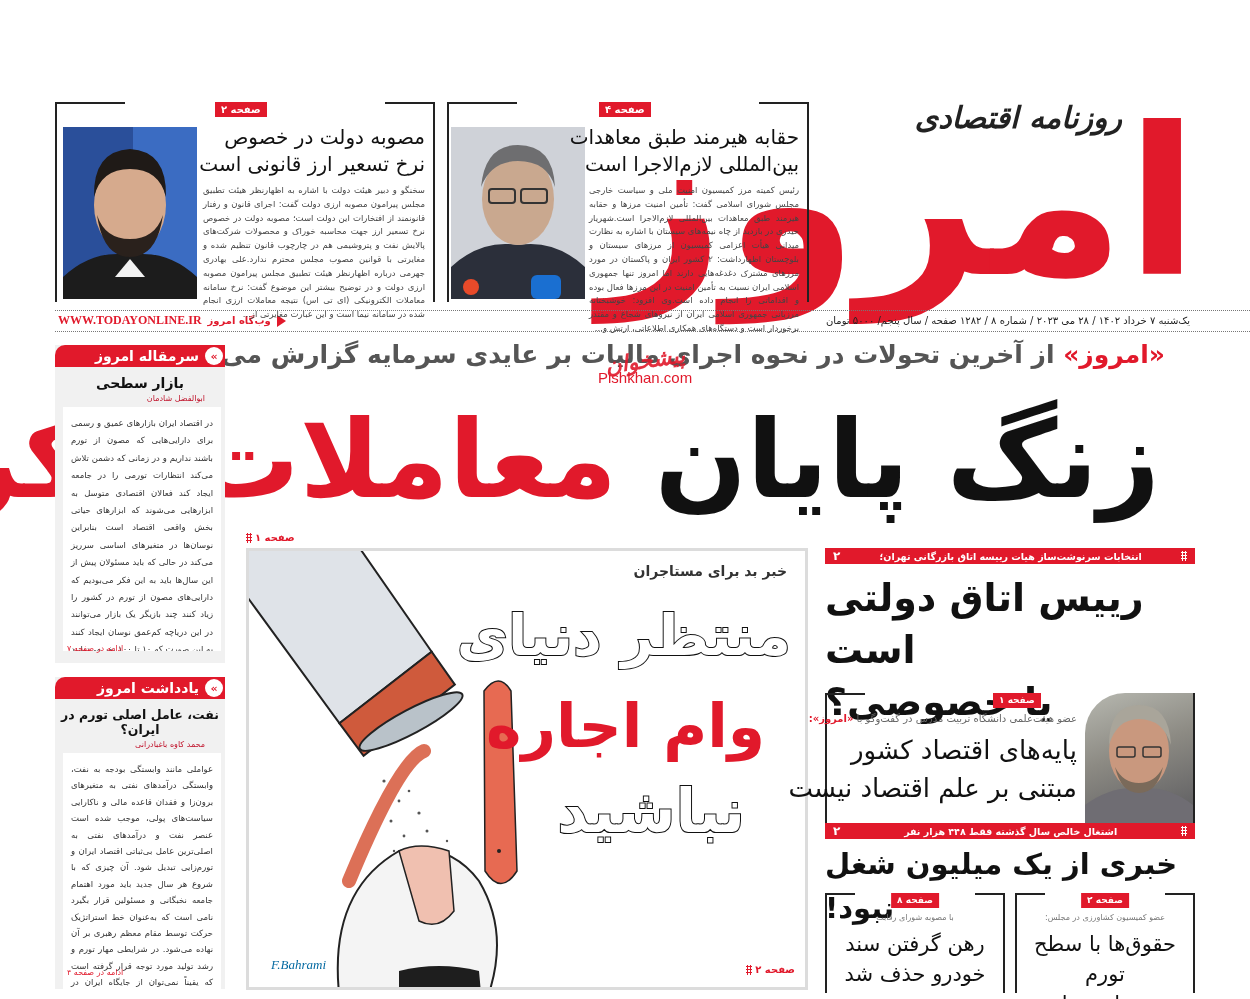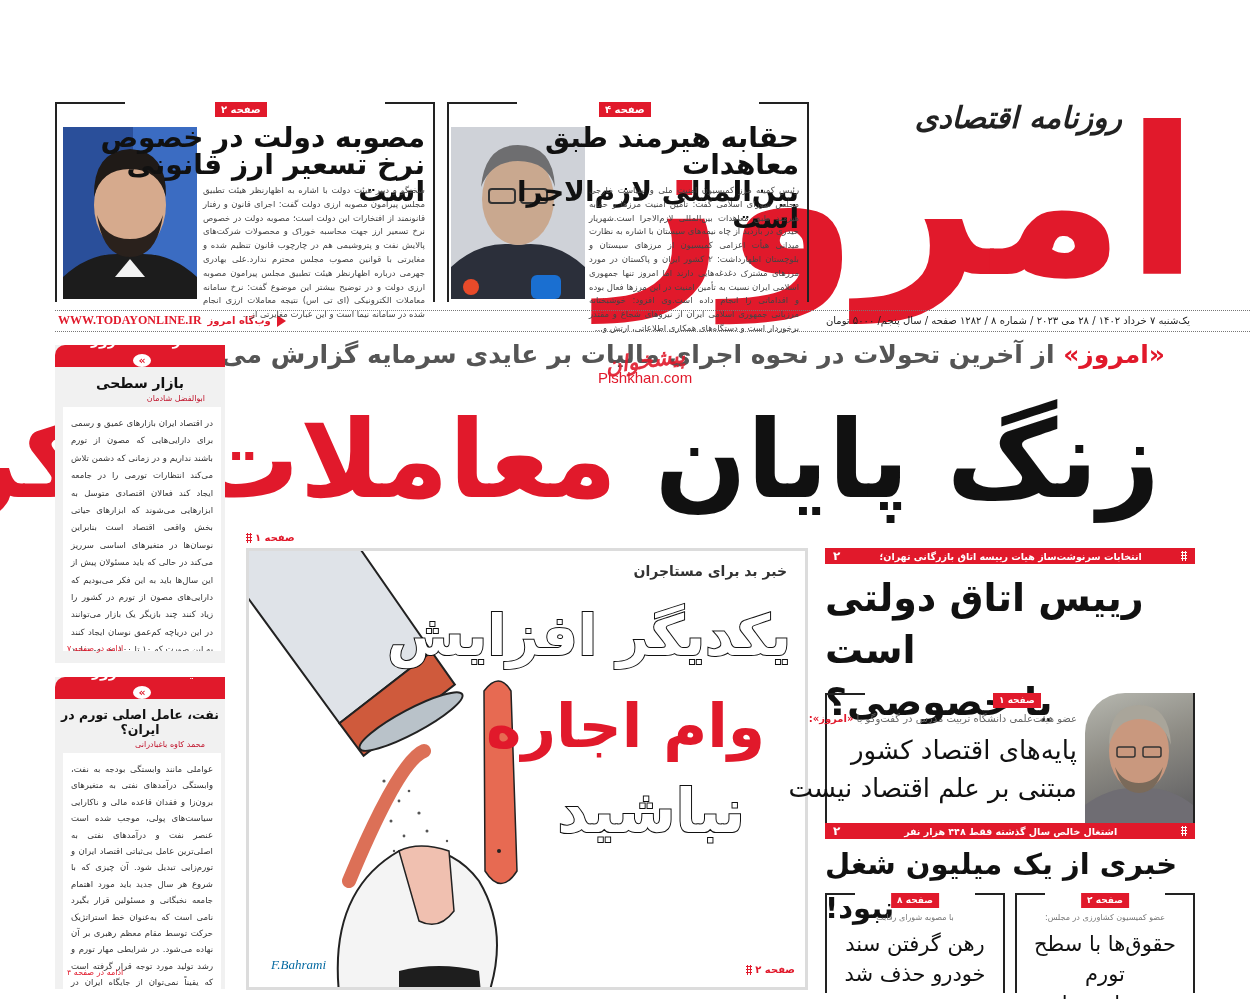--- a/index.html
+++ b/index.html
@@ -32,41 +32,40 @@
   
   .teaser { top: 102px; height: 200px; }
   .teaser .frame-l { position: absolute; left: 0; top: 0; width: 70px; border-top: 2px solid #222; }
   .teaser .frame-r { position: absolute; right: 0; top: 0; height: 200px; width: 50px; border-top: 2px solid #222; border-right: 2px solid #222; }
   .teaser .frame-lv { position: absolute; left: 0; top: 0; height: 200px; border-left: 2px solid #222; }
   .page-tag {
     display: inline-block; background: #e1192b; color: #fff; font-size: 10px; font-weight: bold;
     padding: 1px 6px; line-height: 13px;
   }
   .teaser .page-tag { position: absolute; top: 0; }
-  .teaser .headline { position: absolute; right: 10px; top: 22px; text-align: right; font-weight: bold; font-size: 28px; line-height: 27px; color: #111; }
+  .teaser .headline { position: absolute; right: 10px; top: 22px; text-align: right; font-weight: normal; font-size: 20px; line-height: 27px; color: #111; }
   .teaser .body { position: absolute; right: 10px; top: 82px; text-align: justify; font-size: 8.5px; line-height: 13.8px; color: #444; }
   .photo { position: absolute; top: 25px; overflow: hidden; background: #c9ccd3; }
 
   
   .kicker { right: 85px; top: 340px; font-size: 25px; font-weight: bold; color: #555; white-space: nowrap; }
   .kicker .k-red { color: #e1192b; }
   .main-head { right: 90px; top: 395px; font-size: 108px; font-weight: bold; line-height: 130px; white-space: nowrap; letter-spacing: -3px; }
   .main-head .black { color: #111; }
   .main-head .red { color: #e1192b; }
   .watermark { left: 598px; top: 348px; text-align: center; }
   .watermark .wm-fa { font-size: 22px; color: #e1192b; font-style: italic; font-weight: bold; transform: rotate(-8deg); display: block; opacity: 0.9; }
   .watermark .wm-en { font-family: "Liberation Sans", sans-serif; font-size: 15px; color: #e1192b; direction: ltr; display: block; margin-top: -4px; }
 
   
   .col-box { left: 55px; width: 170px; background: #f1f1f1; }
   .col-head {
     height: 22px; background: #e1192b; color: #fff; font-weight: bold; font-size: 14px;
     display: flex; align-items: center; justify-content: flex-end; padding-left: 6px; gap: 6px; direction: ltr;
     border-radius: 10px 0 0 0;
-    flex-direction: column;
   }
   .col-head .ico { width: 18px; height: 18px; border-radius: 50%; background: #fff; color: #e1192b; font-size: 11px; font-weight: bold; display:flex; align-items:center; justify-content:center; margin-right: 2px; order: 2; }
   .col-head .ttl { order: 1; }
   .col-title { text-align: center; font-weight: bold; font-size: 14px; padding: 8px 4px 3px; color: #111; }
   .col-author { text-align: right; font-size: 8px; color: #c0122a; padding: 0 20px 4px; }
   .col-body { background: #fff; margin: 0 4px 4px 8px; padding: 8px 8px 6px; text-align: justify; font-size: 8.5px; line-height: 17.4px; color: #333; }
   .col-more { font-size: 8px; color: #e1192b; text-align: left; padding-top: 2px; }
 
   
   .cartoon { left: 246px; top: 548px; width: 562px; height: 442px; border: 3px solid #dcdcdc; background: #fff; overflow: hidden; }
@@ -243,21 +242,21 @@
 
     <path d="M90 442 Q80 340 150 300 Q200 290 230 330 Q260 380 240 442 Z" fill="#f4f4f4" stroke="#222" stroke-width="2"></path>
     <path d="M150 442 L150 420 Q190 410 230 420 L232 442 Z" fill="#1e1e1e"></path>
     <path d="M150 300 Q170 290 200 300 L205 360 Q190 380 170 370 Z" fill="#f0c0b0" stroke="#222" stroke-width="1.5"></path>
     <path d="M100 330 Q150 210 175 200" fill="none" stroke="#d6573a" stroke-width="14" stroke-linecap="round" opacity="0.85"></path>
 
     <path d="M235 140 Q250 120 262 140 L268 320 Q252 345 236 320 Z" fill="#e76a52" stroke="#222" stroke-width="1.5"></path>
     <circle cx="250" cy="300" r="2" fill="#222"></circle>
   </svg>
   <div class="car-kicker">خبر بد برای مستاجران</div>
-  <div class="car-line1">یکدیگر افزایش</div>
+  <div class="car-line1">منتظر دنیای</div>
   <div class="car-line2">وام اجاره</div>
   <div class="car-line3">نباشید</div>
   <div class="car-signature">F.Bahrami</div>
   <div class="car-page page-marker">
     <span>صفحه ۲</span>
       <span class="dotsq"></span>
   </div>
 </div>
 
 <div class="abs ribbon" style="top:548px; width:370px;">

